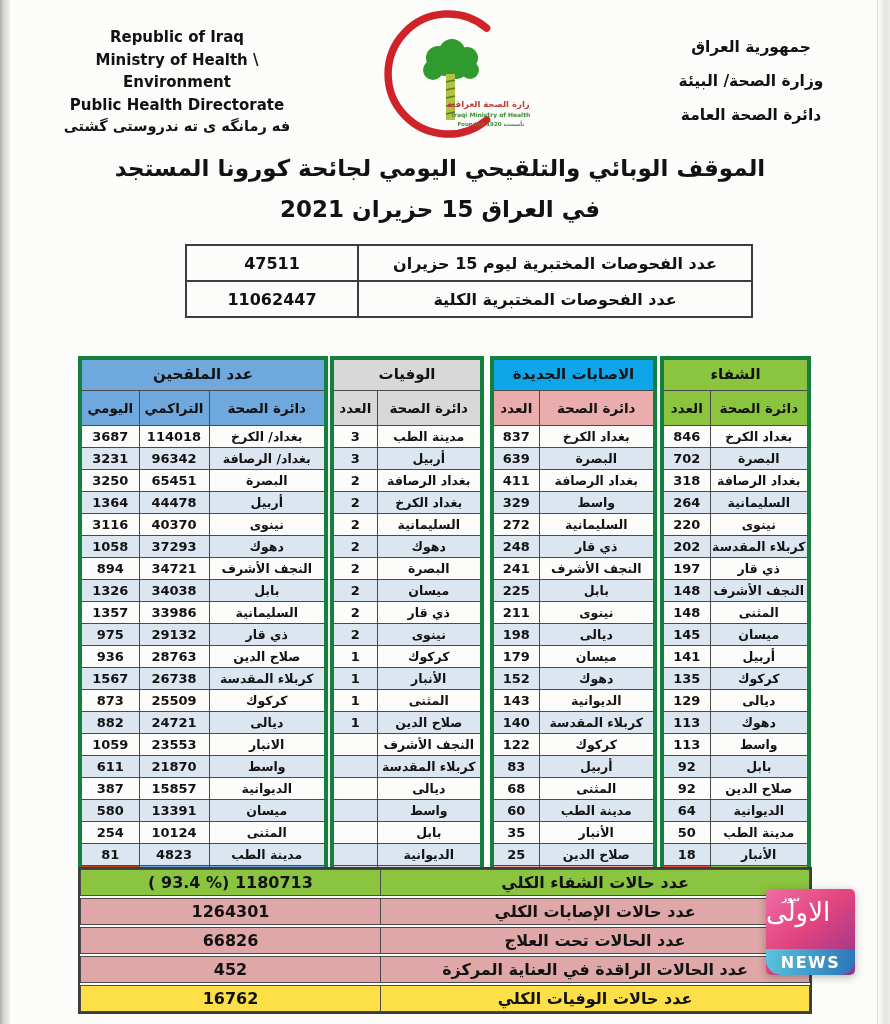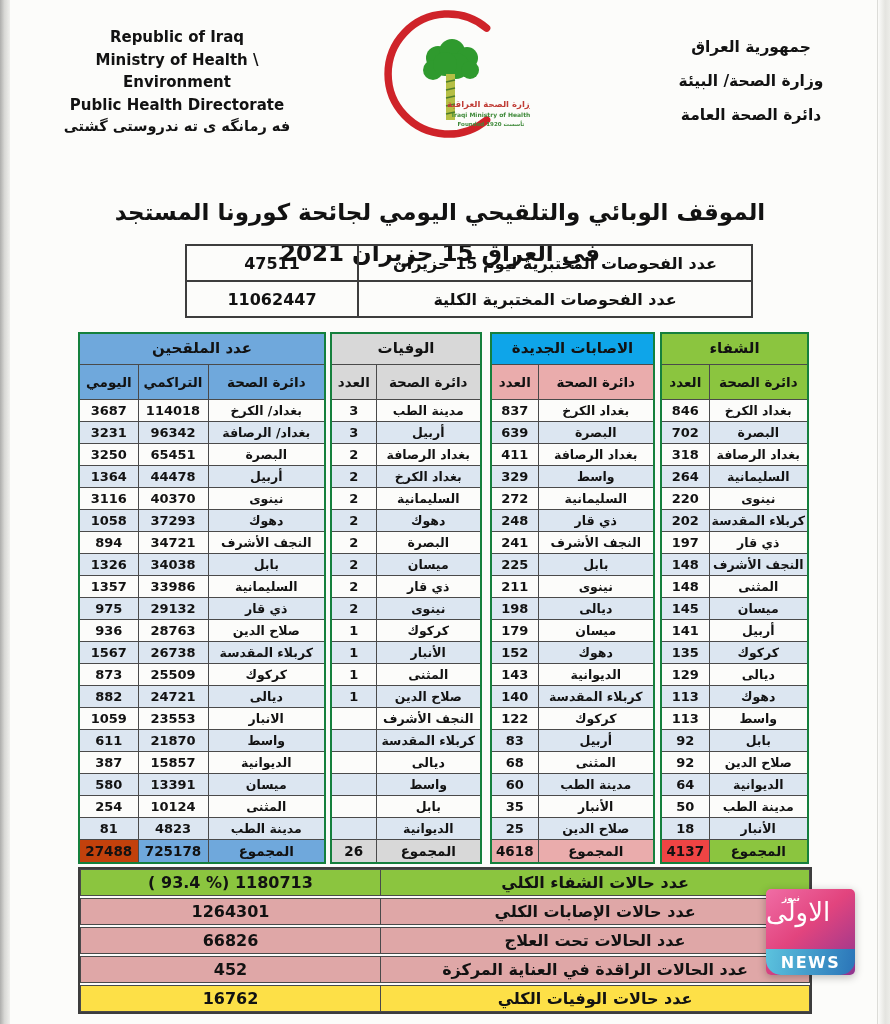--- a/index.html
+++ b/index.html
@@ -13,37 +13,37 @@
   
   .hdr-en{position:absolute;left:52px;top:26px;width:250px;text-align:center;
     font-weight:bold;font-size:15px;line-height:1.5;}
   .hdr-en .ku{font-size:14.5px;direction:rtl;}
   .hdr-ar{position:absolute;right:18px;top:30px;width:242px;text-align:center;
     font-weight:bold;font-size:15.5px;line-height:2.2;direction:rtl;}
   .logo{position:absolute;left:376px;top:10px;width:154px;height:132px;}
 
   
   .title{position:absolute;left:0;right:10px;top:148px;text-align:center;direction:rtl;
-    font-weight:bold;font-size:23px;line-height:1.8;margin-top:44px;}
+    font-weight:bold;font-size:23px;line-height:1.8;}
 
   
   .tests{position:absolute;left:185px;top:244px;width:568px;border-collapse:collapse;
     table-layout:fixed;}
   .tests td{border:2px solid #3d3d3d;height:34px;font-weight:bold;font-size:16px;
     text-align:center;vertical-align:middle;padding:0;}
   .tests .val{width:170px;}
   .tests .lab{direction:rtl;}
 
   
   .tblwrap{position:absolute;top:332px;}
   #tbl-vacc{left:78px;width:246px;}
   #tbl-deaths{left:330px;width:150px;}
   #tbl-cases{left:490px;width:163px;}
   #tbl-recov{left:660px;width:147px;}
-  .dt{border-collapse:collapse;table-layout:fixed;width:100%;border:2px solid #15803d;}
+  .dt{border-collapse:collapse;table-layout:fixed;width:100%;border:4px solid #15803d;margin-top:24px;}
   .dt td{border:1px solid #4a4a4a;text-align:center;vertical-align:middle;
     font-weight:bold;padding:0;line-height:1.05;}
   .dt .t-title{height:30px;font-size:15px;direction:rtl;}
   .dt .t-colhead{height:34px;font-size:13.5px;direction:rtl;}
   .dt .t-num{height:21px;font-size:13px;}
   .dt .t-name{height:21px;font-size:12.5px;direction:rtl;}
   .dt tr.alt .t-num,.dt tr.alt .t-name{background:var(--row-alt);}
   .dt tr.total td{height:22px;font-size:13.5px;}
   #tbl-vacc col.c0{width:59px}#tbl-vacc col.c1{width:70px}#tbl-vacc col.c2{width:117px}
   #tbl-deaths col.c0{width:45px}#tbl-deaths col.c1{width:105px}

